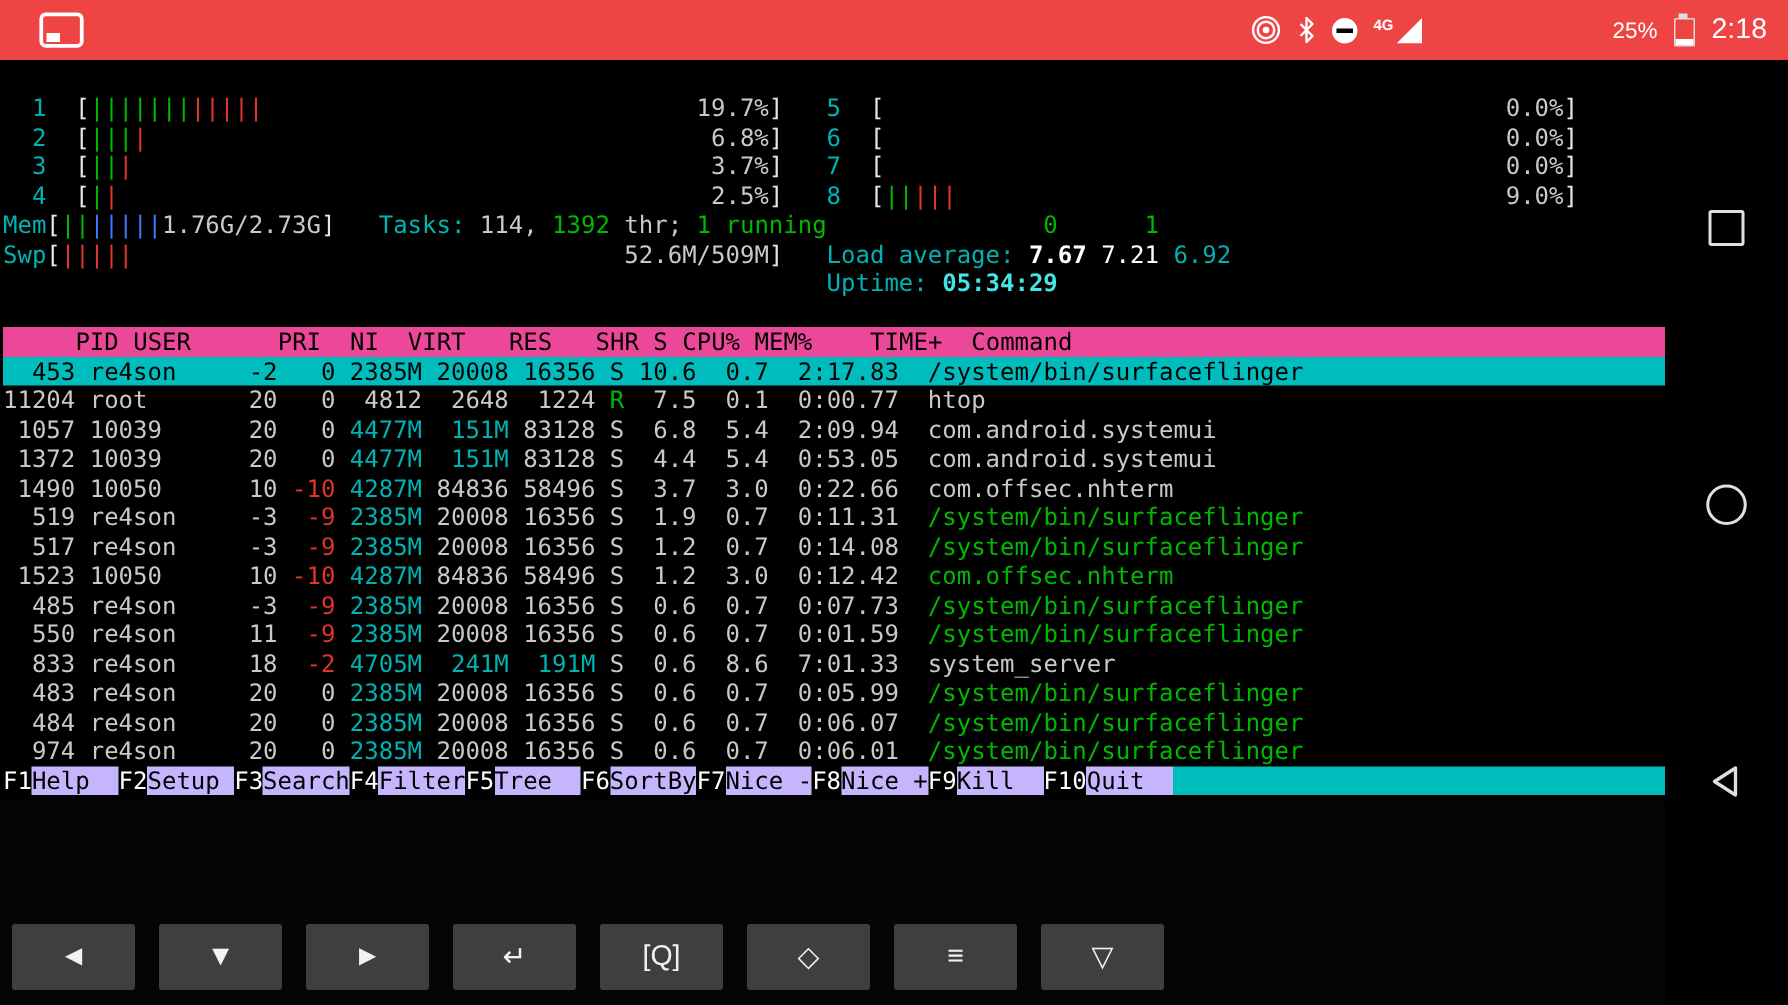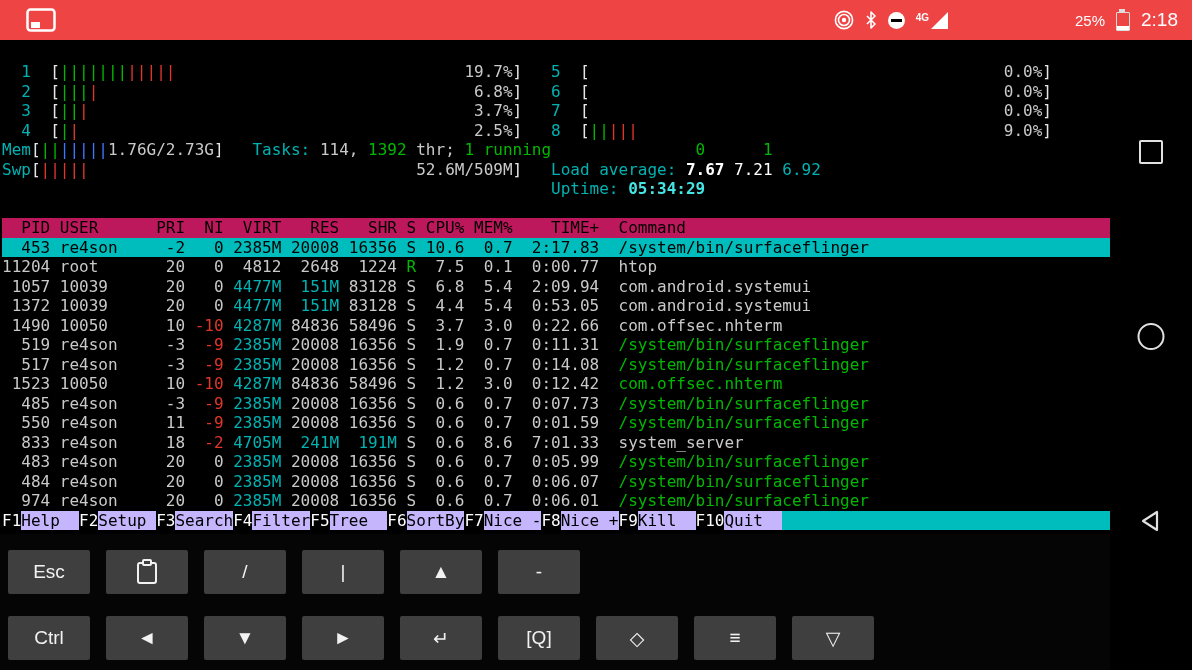--- a/index.html
+++ b/index.html
@@ -30,21 +30,21 @@
   .tline .seg{position:absolute;top:0;white-space:pre;}
   .t-def{color:#c9c9c9}
   .t-brk{color:#e6e6e6}
   .t-cyan{color:#00b2b2}
   .t-green{color:#00b800}
   .t-red{color:#e0362a}
   .t-blue{color:#3b78ff}
   .t-white{color:#ffffff}
   .t-wb{color:#ffffff;font-weight:bold}
   .t-bcyan{color:#45e5e5;font-weight:bold}
-  .theader{height:19.5px;background:#be185d;color:#000;white-space:pre;width:1108px;}
+  .theader{height:19.5px;background:#ec4899;color:#000;white-space:pre;width:1108px;padding-left:29px;}
   .trow{height:19.5px;white-space:pre;width:1108px;}
   .trow.sel{background:#00bdbd;}
   .trow.sel span{color:#000 !important;}
   .fnbar{display:flex;height:19.5px;width:1108px;}
   .fkey{color:#fff;white-space:pre;}
   .flabel{background:#c4b5fd;color:#000;white-space:pre;}
   .fnfill{flex:1;background:#00bdbd;}
 
   
   .keyboard{position:absolute;top:534px;left:0;width:1110px;height:136px;background:#050505;}
@@ -147,35 +147,21 @@
       <span class="flabel">Nice +</span>
       <span class="fkey">F9</span>
       <span class="flabel">Kill  </span>
       <span class="fkey">F10</span>
       <span class="flabel">Quit  </span>
       <span class="fnfill"></span>
     </div>
   </div>
 
 <div class="keyboard">
-  <div class="krow krow1" id="krow1">
-      <div class="kbtn">Esc</div>
-      <div class="kbtn">
-        <svg width="22" height="26" viewBox="0 0 22 26">
-          <rect x="2" y="4" width="18" height="20" rx="2" fill="none" stroke="#f2f2f2" stroke-width="2"></rect>
-          <rect x="7" y="1" width="8" height="5" rx="1" fill="#3f3f3f" stroke="#f2f2f2" stroke-width="2"></rect>
-        </svg>
-      </div>
-      <div class="kbtn">/</div>
-      <div class="kbtn">|</div>
-      <div class="kbtn">▲</div>
-      <div class="kbtn">-</div>
-    </div>
   <div class="krow krow2" id="krow2">
-      <div class="kbtn">Ctrl</div>
       <div class="kbtn">◄</div>
       <div class="kbtn">▼</div>
       <div class="kbtn">►</div>
       <div class="kbtn">↵</div>
       <div class="kbtn">[Q]</div>
       <div class="kbtn">◇</div>
       <div class="kbtn">≡</div>
       <div class="kbtn">▽</div>
     </div>
 </div>

